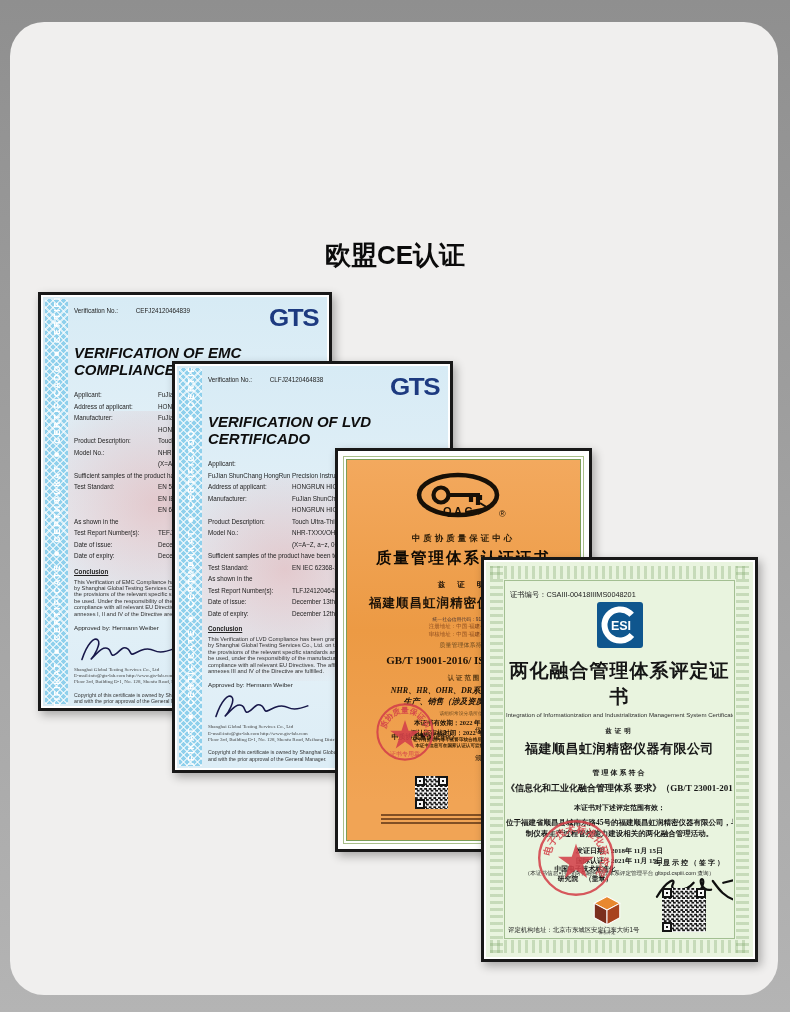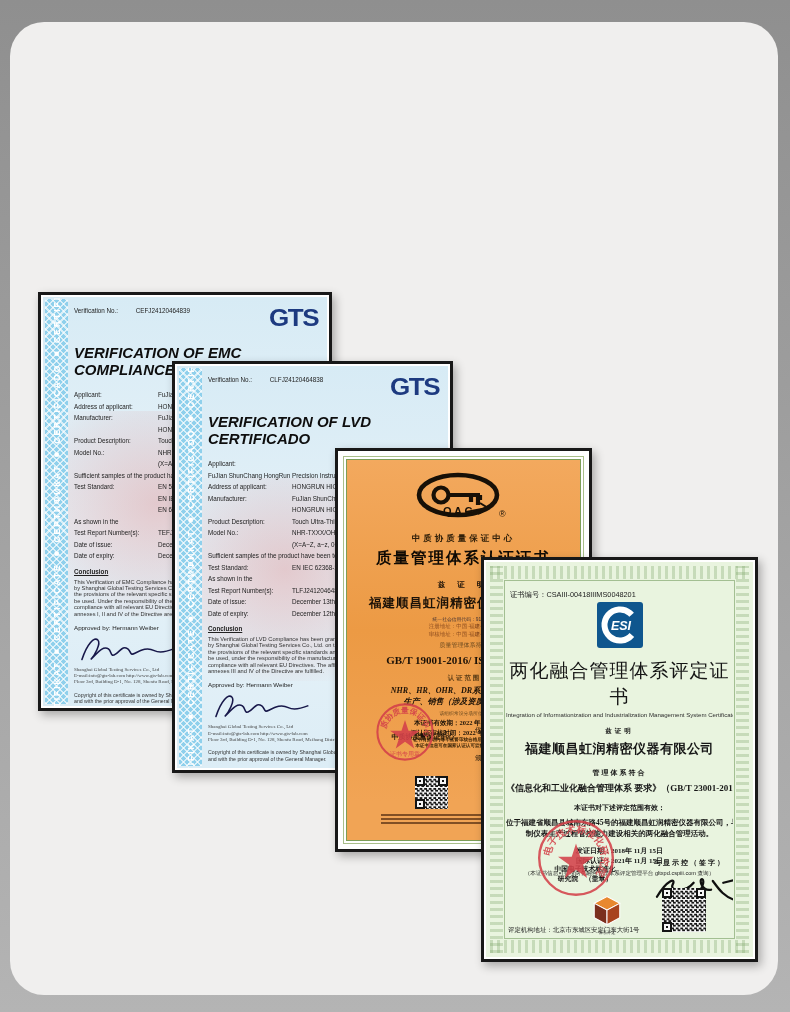--- a/index.html
+++ b/index.html
@@ -80,22 +80,22 @@
   .cesi-paper{position:absolute;inset:2px;background:#e9f4df;}
   .gb{position:absolute;background-image:repeating-linear-gradient(90deg,rgba(125,165,105,.32) 0 3px,transparent 3px 7px);}
   .gb.v{background-image:repeating-linear-gradient(0deg,rgba(125,165,105,.32) 0 3px,transparent 3px 7px);}
   .gb.t{left:6px;right:6px;top:6px;height:13px;}
   .gb.b{left:6px;right:6px;bottom:6px;height:13px;}
   .gb.l{left:6px;top:6px;bottom:6px;width:13px;}
   .gb.r{right:6px;top:6px;bottom:6px;width:13px;}
   .gline{position:absolute;inset:20px;border:1px solid #a3bf92;}
   .cesi-c{position:absolute;inset:22px;text-align:center;color:#161616;overflow:hidden;}
   .cesi-no{position:absolute;left:4px;top:8px;font-size:7.3px;color:#222;}
-  .cesi-logo{margin-top:20px;font-style:italic;}
-  .cesi-title{margin-top:6px;font-size:19px;font-weight:400;letter-spacing:1px;color:#151515;}
+  .cesi-logo{margin-top:20px;}
+  .cesi-title{margin-top:6px;font-size:19px;font-weight:700;letter-spacing:1px;color:#151515;}
   .cesi-en{margin-top:1px;font-size:6.1px;color:#2e2e2e;white-space:nowrap;}
   .cesi-hereby{margin-top:9px;font-size:6.5px;letter-spacing:3px;font-weight:700;}
   .cesi-company{margin-top:4px;font-family:"Liberation Serif",serif;font-size:13px;font-weight:700;letter-spacing:.5px;}
   .cesi-conform{margin-top:10px;font-size:7px;font-weight:700;letter-spacing:2px;}
   .cesi-std{margin-top:4px;font-family:"Liberation Serif",serif;font-size:9px;font-weight:700;white-space:nowrap;}
   .cesi-scopelbl{margin-top:8px;font-size:7px;font-weight:700;}
   .cesi-scope{margin-top:4px;font-family:"Liberation Serif",serif;font-size:7.5px;font-weight:700;line-height:11px;white-space:nowrap;}
   .cesi-dates{margin-top:7px;font-size:7px;font-weight:700;line-height:10px;font-family:Liberation Serif, serif;}
   .cesi-query{margin-top:4px;font-size:5.6px;color:#222;white-space:nowrap;}
   .cesi-stamptext{position:absolute;left:14px;top:282px;width:130px;font-size:6.8px;font-weight:700;line-height:9.5px;font-family:"Liberation Serif",serif;text-align:center;}
@@ -112,20 +112,21 @@
   .qr .f{position:absolute;width:10px;height:10px;border:2px solid #141414;background:#f6f6f6;box-sizing:border-box;}
   .qr .f::after{content:"";position:absolute;inset:1.6px;background:#141414;}
   .qr .tl{left:0;top:0}.qr .tr{right:0;top:0}.qr .bl{left:0;bottom:0}
 </style>
 </head>
 <body>
 
 <div class="stage">
   <div class="panel"></div>
 
+  <div class="sub2">欧盟CE认证</div>
 
   <div class="cert cert-emc gts">
     <div class="paper"></div>
     <div class="map"></div>
     <div class="strip">
       <span>ZERTIFIKAT ■ CERTIFICATE ■ СЕРТИФИКАТ ■ CERTIFICADO ■ CERTIFICAT</span>
     </div>
     <div class="content">
       <div class="logo">GTS</div>
       <div class="vno">

